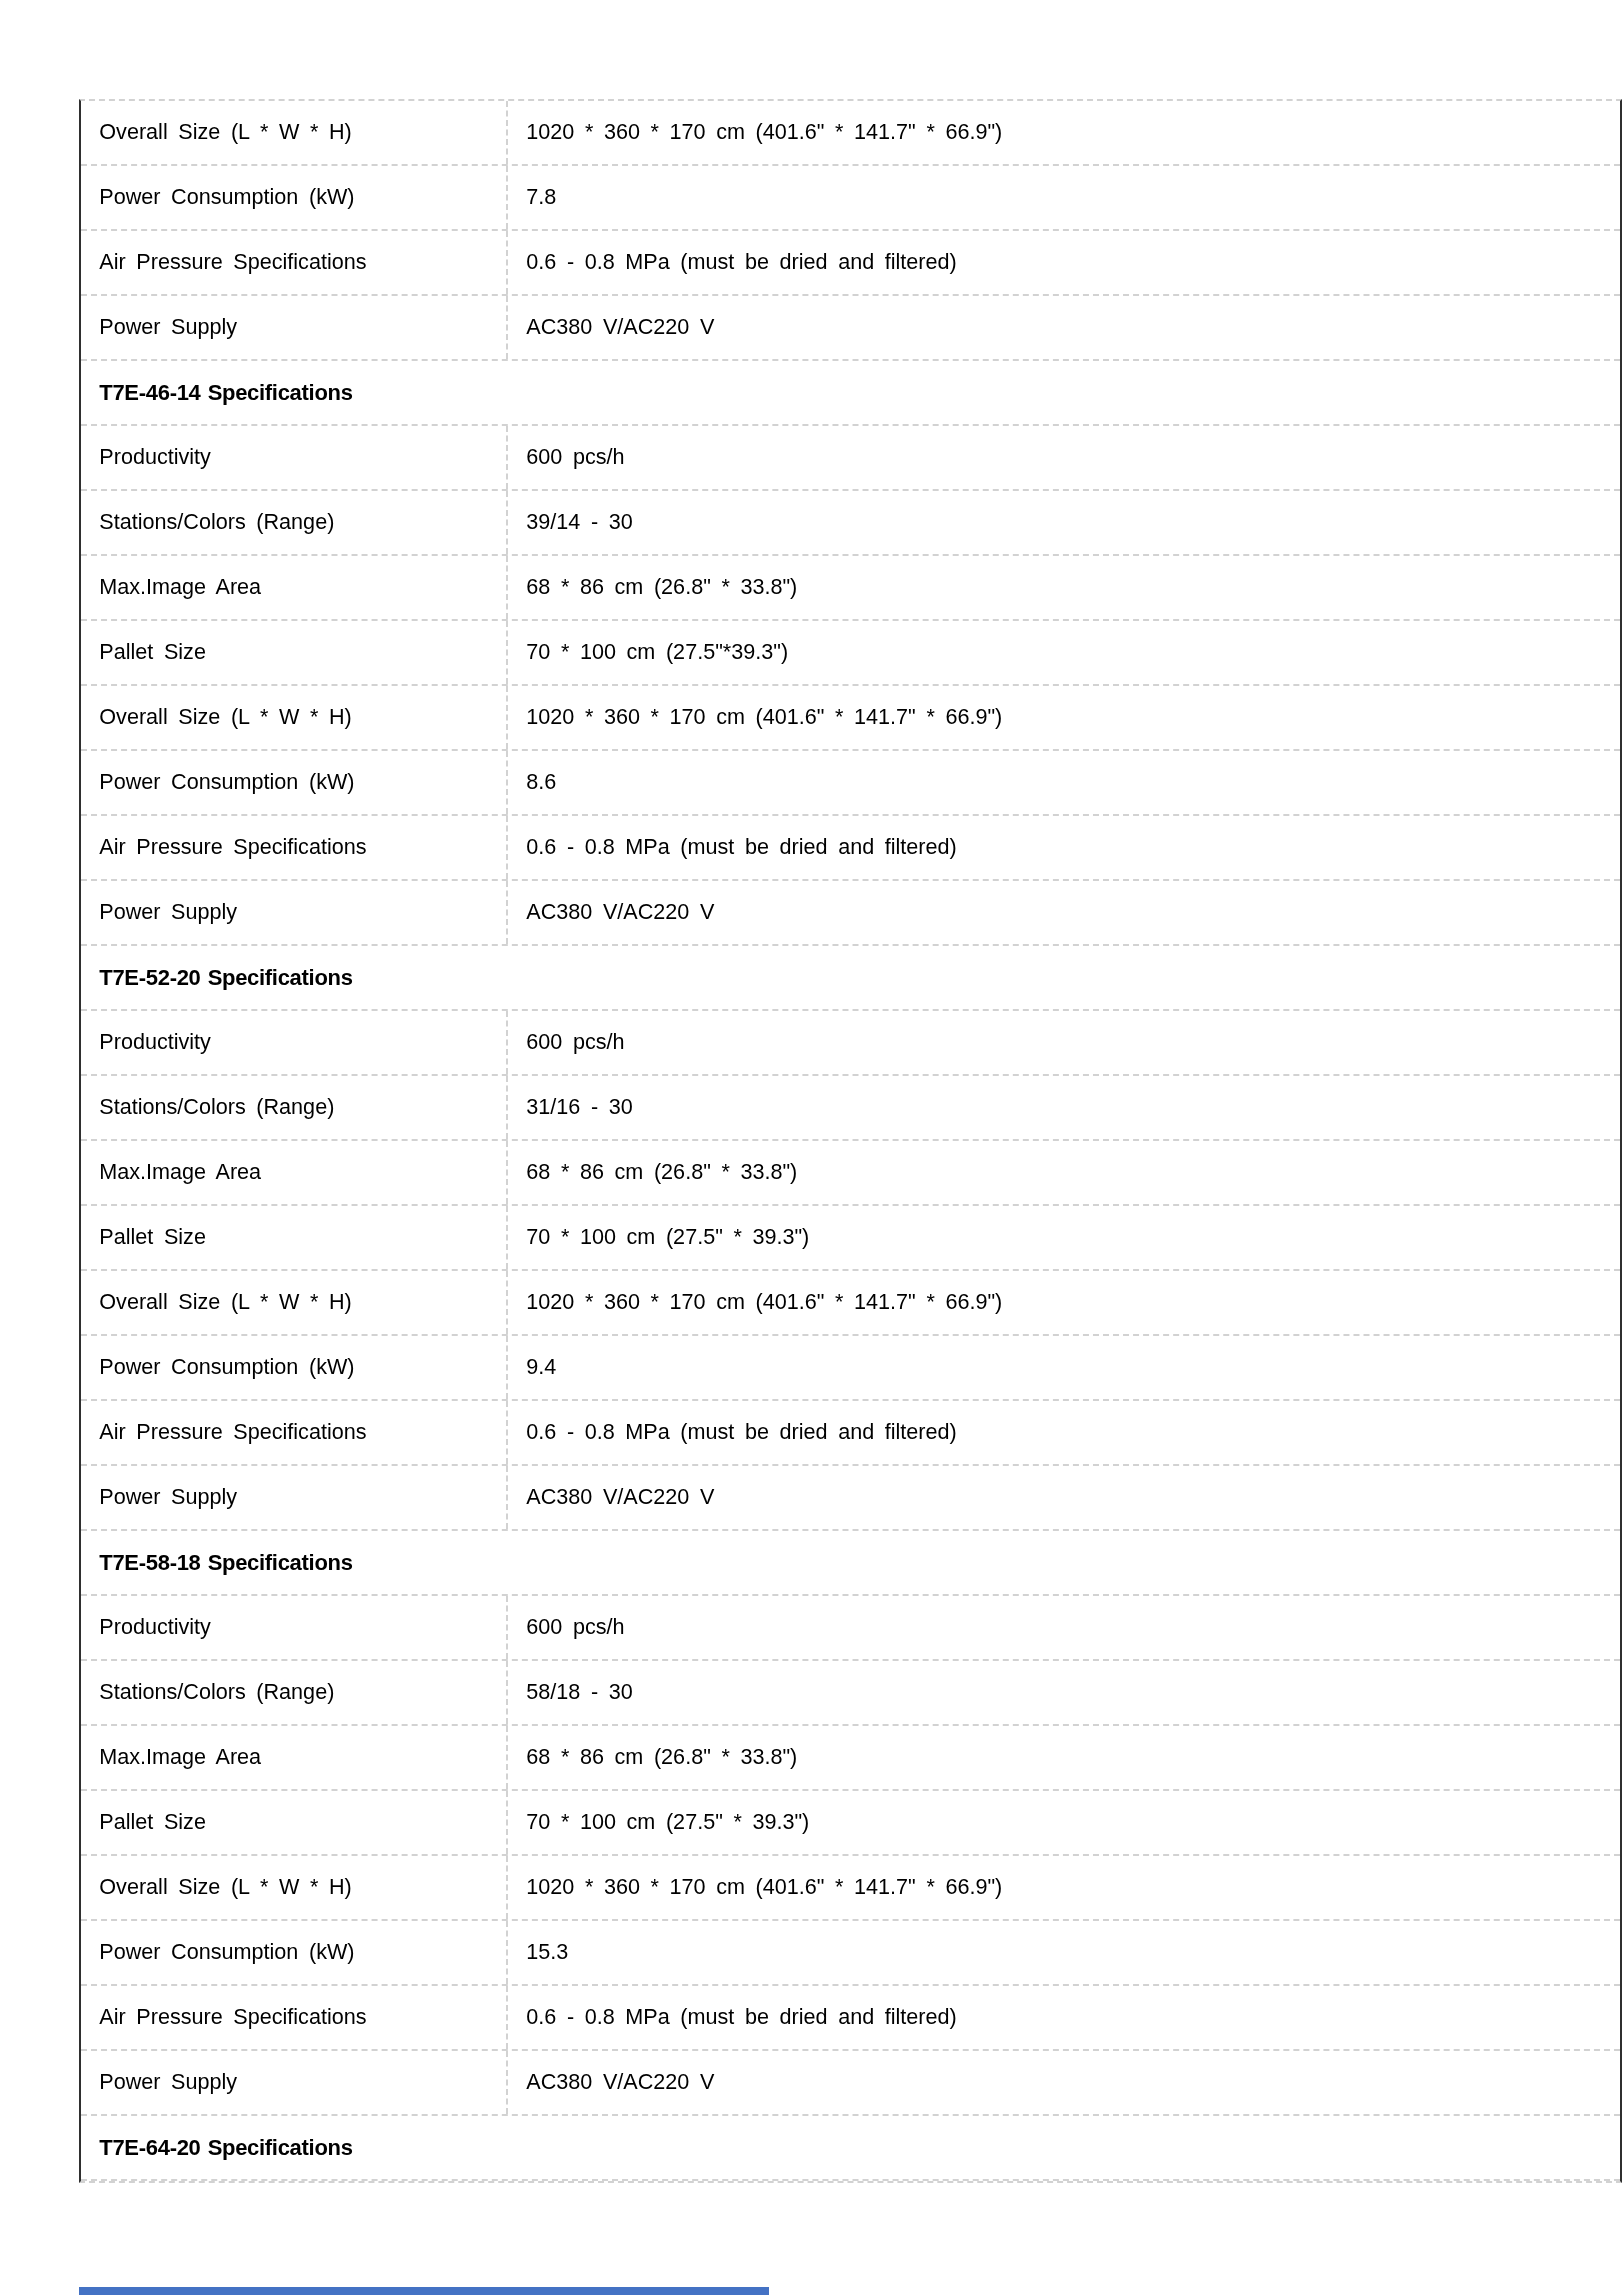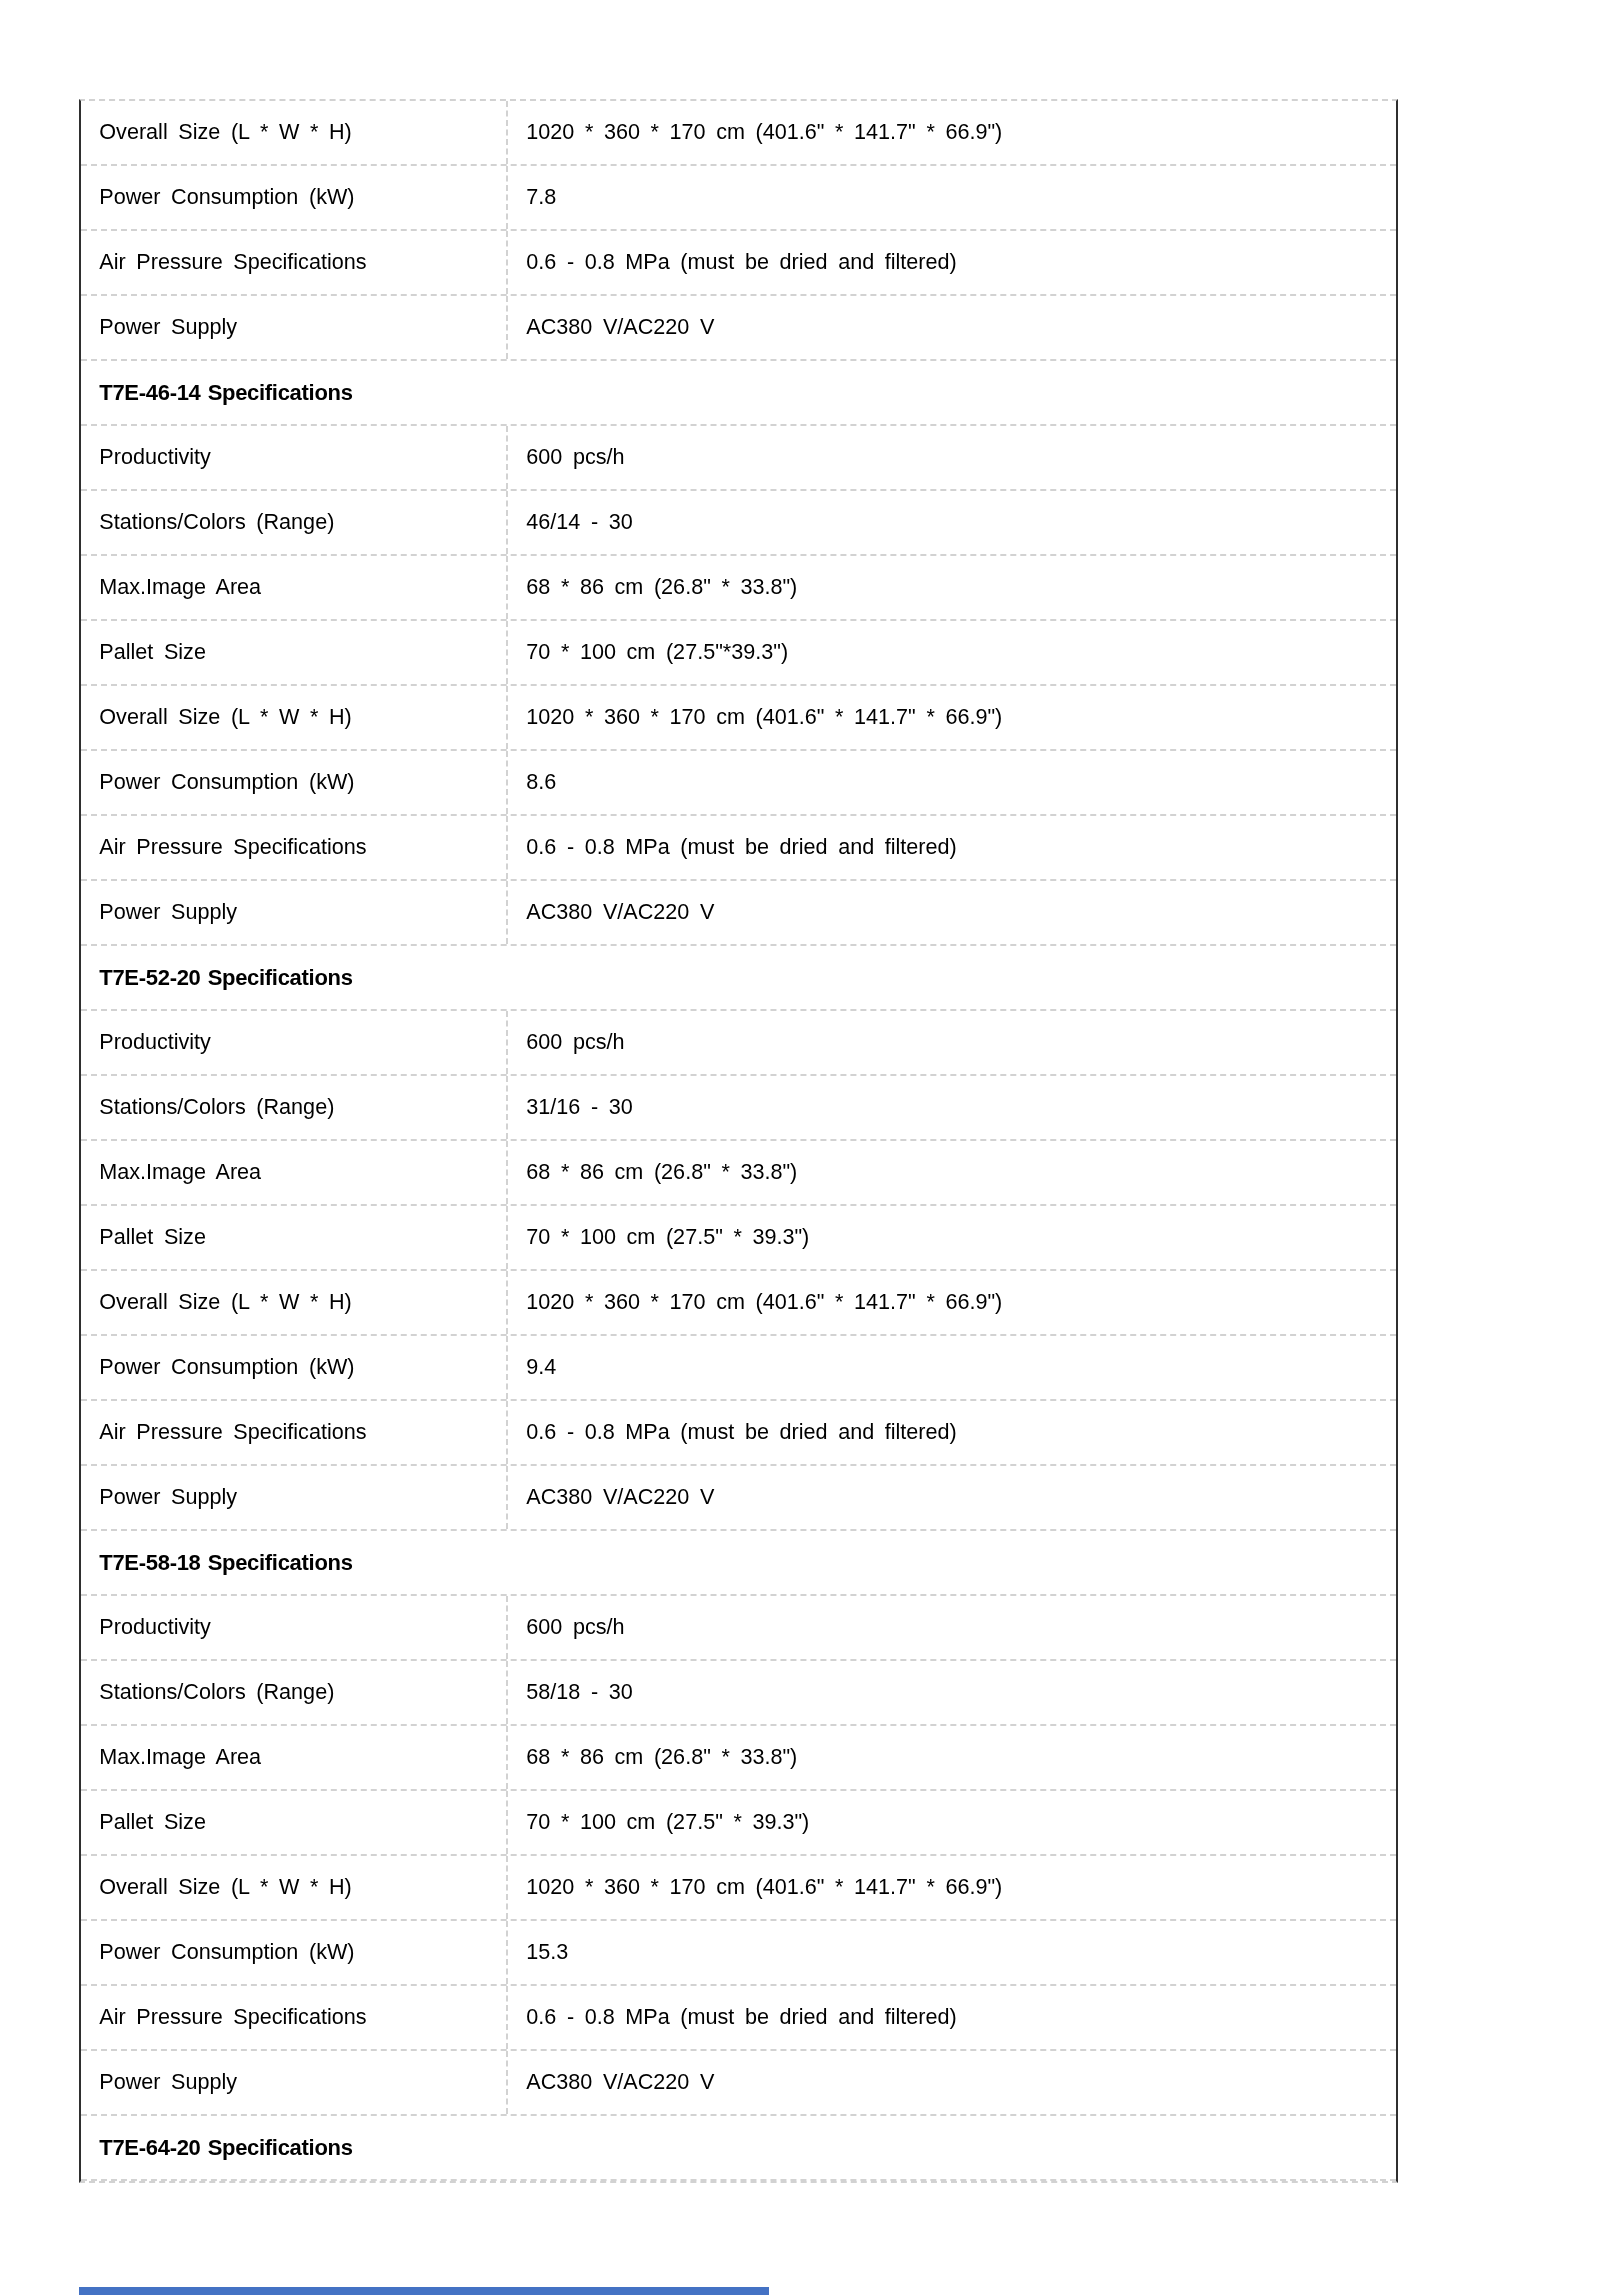--- a/index.html
+++ b/index.html
@@ -7,21 +7,21 @@
     position:relative;
     width:1623px;height:2295px;
     background:#ffffff;
     font-family:"Liberation Sans", sans-serif;
     color:#000;
     overflow:hidden;
   }
   .spec-table{
     position:absolute;
     left:79px;top:99px;
-    width:1319px;
+    width:1543px;
     box-sizing:border-box;
     border-left:2px solid #2f2f2f;
     border-right:2px solid #2f2f2f;
     border-top:2px dashed #d2d2d2;
     border-bottom:2px dashed #d2d2d2;
     background:#ffffff;
   }
   .row{
     box-sizing:border-box;
     height:65px;
@@ -97,21 +97,21 @@
     <div class="cell header-label">T7E-46-14 Specifications</div>
   </div>
 
   <div class="row">
     <div class="cell label">Productivity</div>
     <div class="cell value">600 pcs/h</div>
   </div>
 
   <div class="row">
     <div class="cell label">Stations/Colors (Range)</div>
-    <div class="cell value">46/14 - 30</div>
+    <div class="cell value">39/14 - 30</div>
   </div>
 
   <div class="row">
     <div class="cell label">Max.Image Area</div>
     <div class="cell value">68 * 86 cm (26.8" * 33.8")</div>
   </div>
 
   <div class="row">
     <div class="cell label">Pallet Size</div>
     <div class="cell value">70 * 100 cm (27.5"*39.3")</div>

